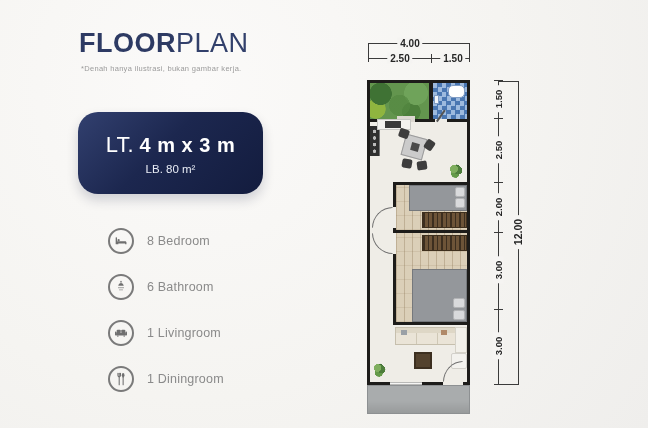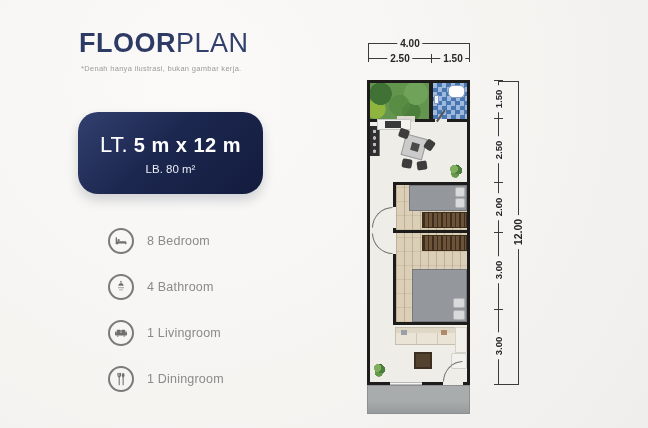--- a/index.html
+++ b/index.html
@@ -68,21 +68,21 @@
 <body>
 
 <div class="page">
 
   <div class="title"><span>FLOOR</span><span class="light">PLAN</span></div>
   <div class="subtitle">*Denah hanya ilustrasi, bukan gambar kerja.</div>
 
   <div class="badge">
     <div class="badge-line1">
       <span class="badge-prefix">LT.</span>
-      <span class="badge-value">5 m x 12 m</span>
+      <span class="badge-value">4 m x 3 m</span>
     </div>
     <div class="badge-line2">LB. 80 m²</div>
   </div>
 
   <div class="legend-row" style="top:228px">
     <span class="legend-icon">
       <svg width="16" height="16" viewBox="0 0 24 24" fill="#6f6f6f">
           <rect x="4" y="6.5" width="2" height="10.5" rx="0.5"></rect>
           <circle cx="8.4" cy="10.7" r="1.7"></circle>
           <path d="M6 12.2h12.3c1 0 1.9.9 1.9 1.9V17h-2v-1.3H8V17H6z"></path>
@@ -95,21 +95,21 @@
       <svg width="16" height="16" viewBox="0 0 24 24" fill="#6f6f6f">
           <rect x="11.2" y="2.8" width="1.6" height="3" rx="0.6"></rect>
           <path d="M8.4 8.6a3.8 3.8 0 0 1 7.2 0l.5 1.7H7.9z"></path>
           <circle cx="9" cy="13" r="1"></circle>
           <circle cx="12" cy="13" r="1"></circle>
           <circle cx="15" cy="13" r="1"></circle>
           <circle cx="10.5" cy="16.2" r="1"></circle>
           <circle cx="13.5" cy="16.2" r="1"></circle>
         </svg>
     </span>
-    <span class="legend-label">4 Bathroom</span>
+    <span class="legend-label">6 Bathroom</span>
   </div>
   <div class="legend-row" style="top:320px">
     <span class="legend-icon">
       <svg width="16" height="16" viewBox="0 0 24 24" fill="#6f6f6f">
           <rect x="5.6" y="7" width="6" height="5.4" rx="1.4"></rect>
           <rect x="12.4" y="7" width="6" height="5.4" rx="1.4"></rect>
           <rect x="3" y="9.8" width="2.4" height="6" rx="1.1"></rect>
           <rect x="18.6" y="9.8" width="2.4" height="6" rx="1.1"></rect>
           <rect x="4.6" y="12" width="14.8" height="3.8" rx="1"></rect>
           <rect x="6.2" y="15.8" width="2" height="1.7"></rect>

